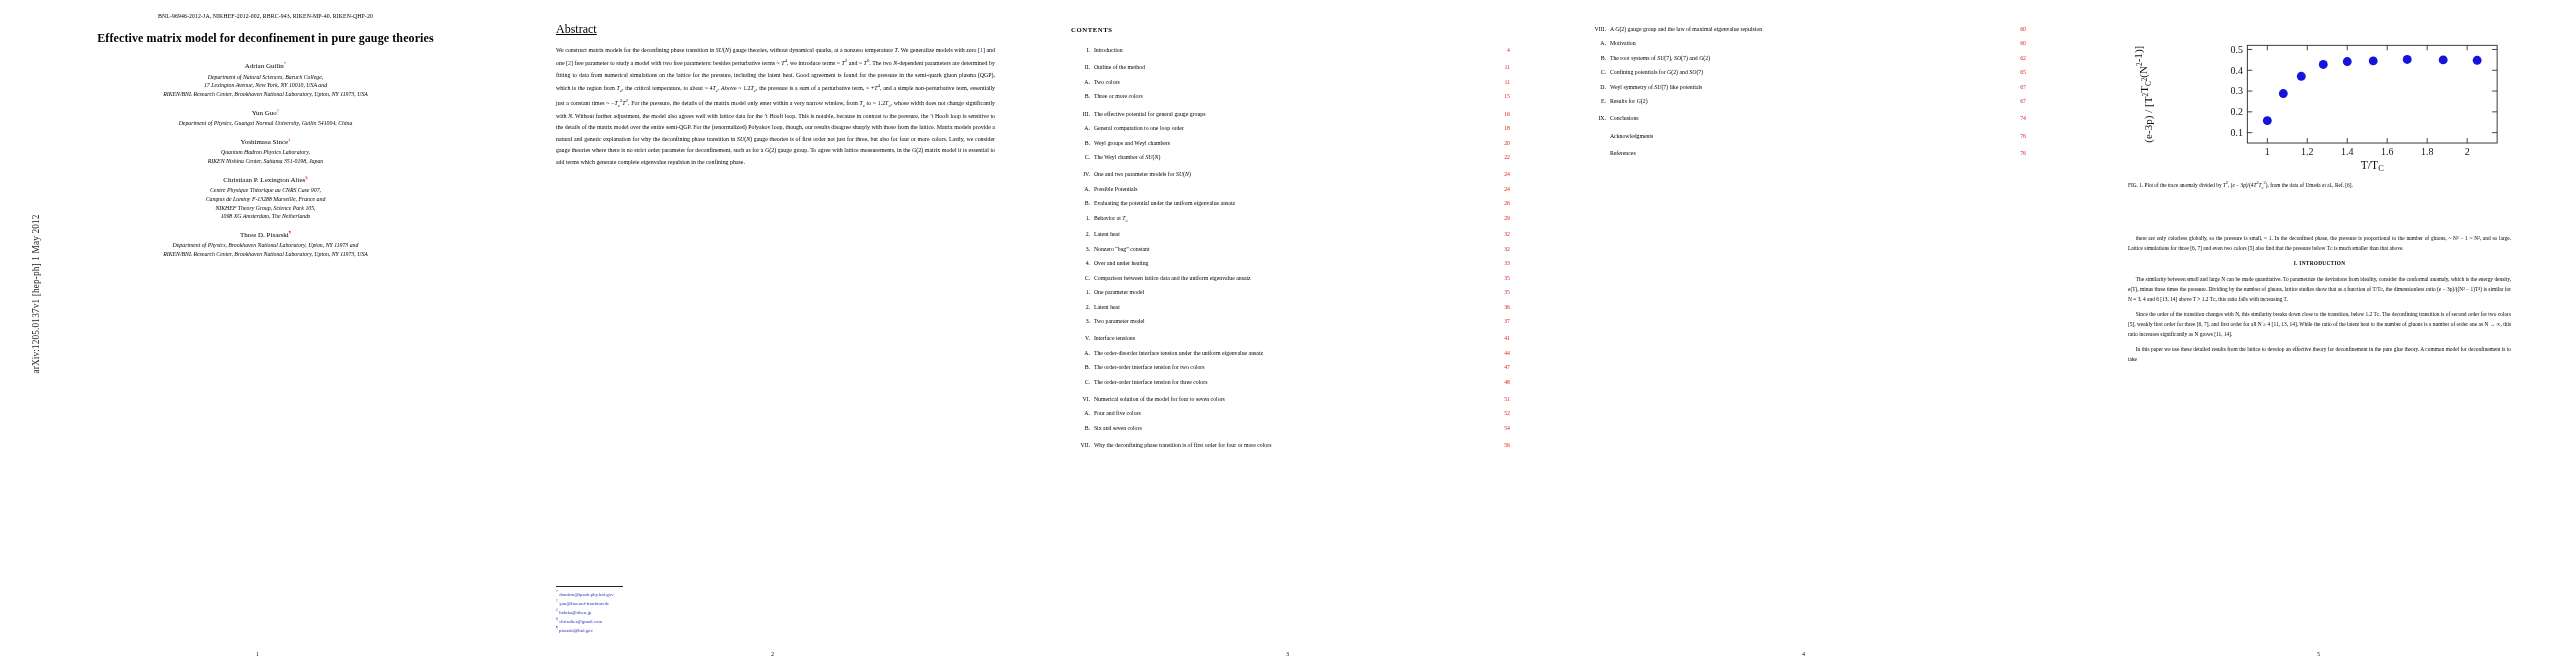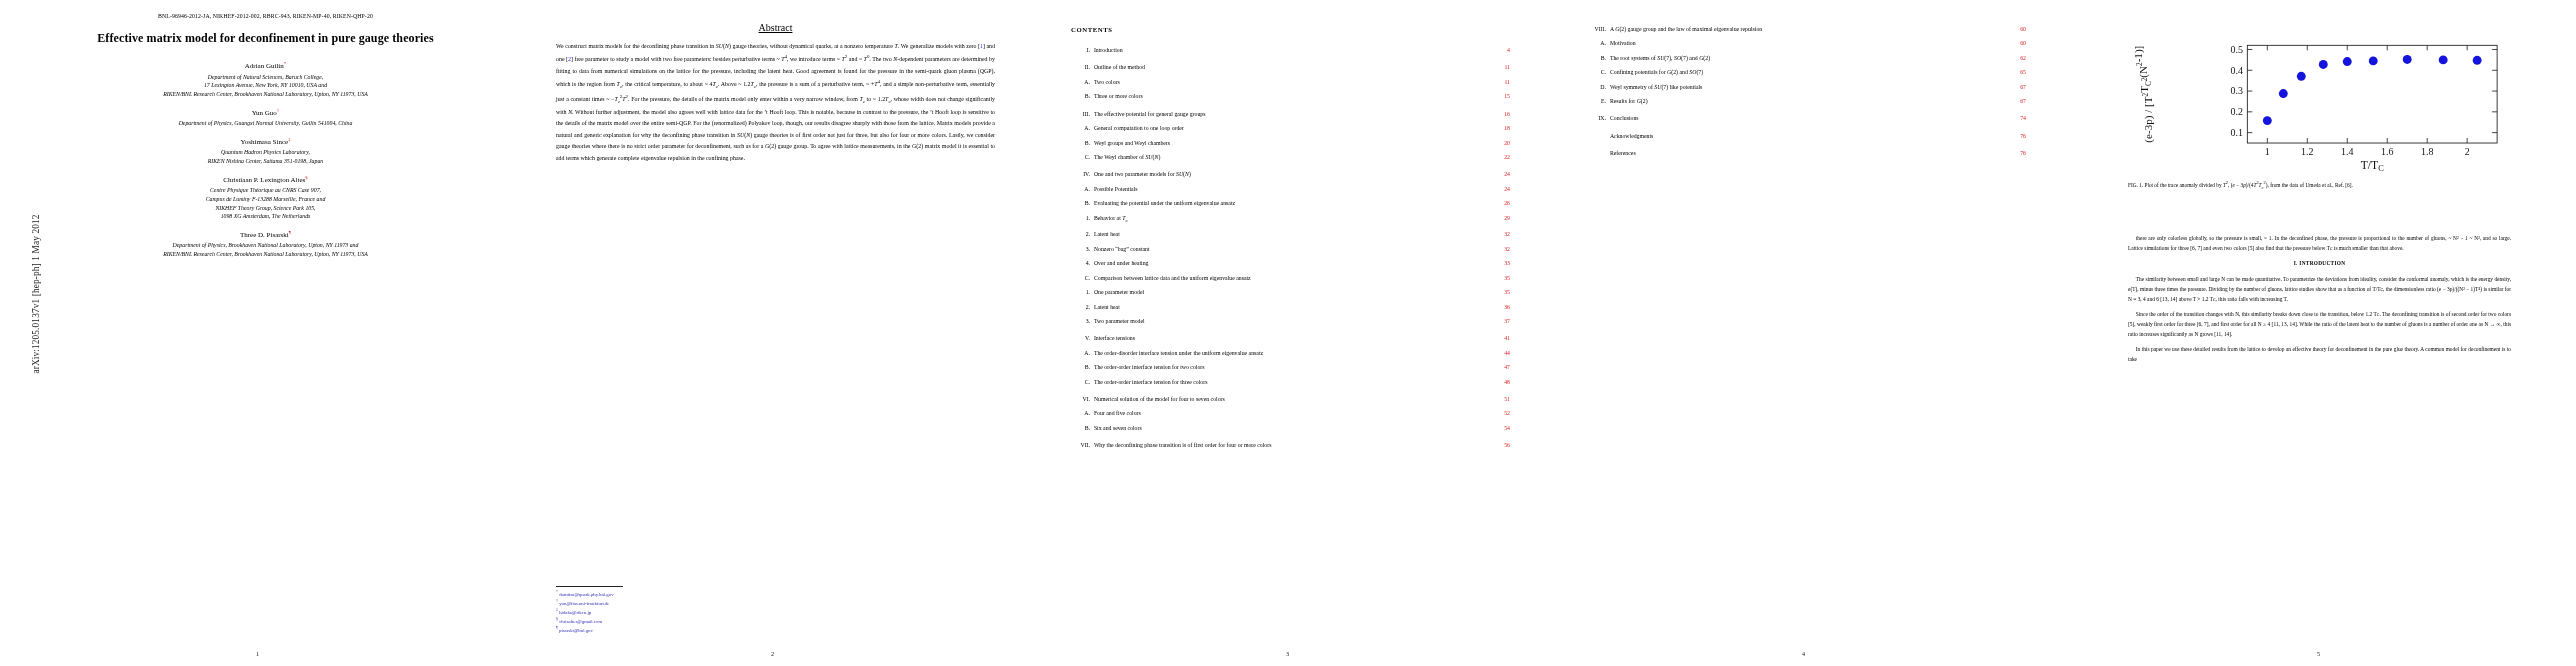--- a/index.html
+++ b/index.html
@@ -31,21 +31,21 @@
   }
   .p1 .body{position:absolute;left:43px;top:13.3px;width:445px;text-align:center;}
   .reportno{font-size:5.8px;letter-spacing:0.1px;margin-bottom:12.2px;}
   .title{font-size:12px;font-weight:bold;letter-spacing:0.1px;margin:0 0 14.5px 0;line-height:1.25;}
   .author{font-size:7px;margin:9px 0 2.2px 0;}
   .author sup{color:#d01010;font-size:5px;}
   .affil{font-size:5.8px;font-style:italic;line-height:1.5;}
 
   
   .p2 .body{position:absolute;left:41px;top:22px;width:439px;}
-  .abs-head{text-align:center;font-size:10px;margin-bottom:7.8px;text-decoration:underline;}
+  .abs-head{font-size:12px;margin-bottom:7.8px;text-decoration:underline;}
   .abs-text{font-size:5.9px;line-height:1.95;text-align:justify;}
   .abs-text i{font-style:italic;}
   .cite{color:#2222cc;}
   .fn-wrap{position:absolute;left:41px;bottom:33px;width:233px;}
   .fn-rule{width:67px;height:0.6px;background:#222;margin-bottom:2.8px;}
   .fn{font-size:4.8px;line-height:1.55;color:#3333bb;}
   .fn sup{color:#3333bb;}
 
   
   .toc-wrap{position:absolute;left:41px;top:25.6px;width:439px;}

